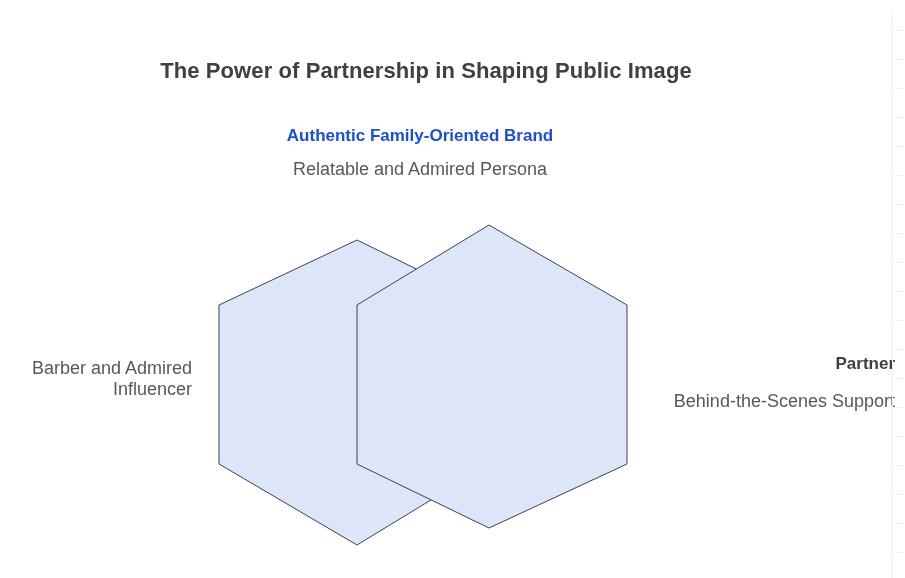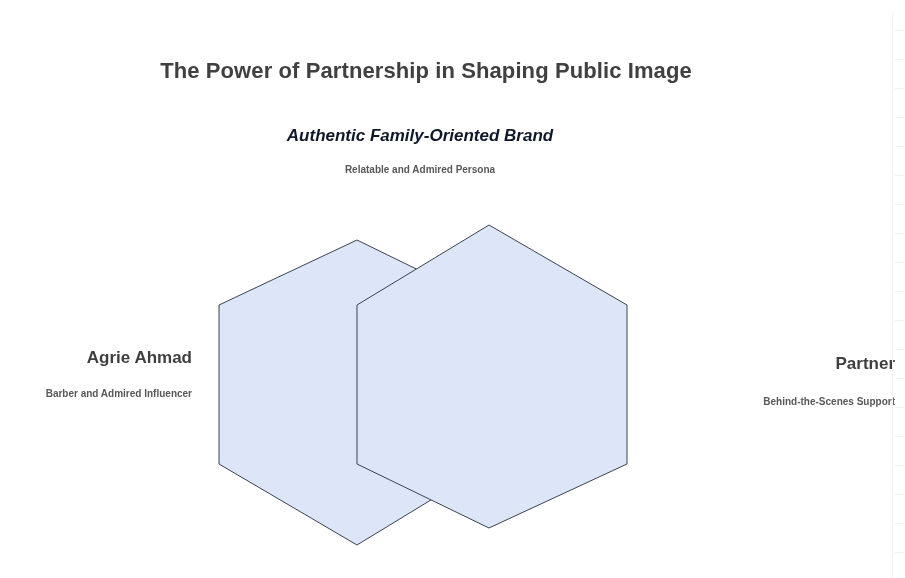--- a/index.html
+++ b/index.html
@@ -57,22 +57,22 @@
   .label-block {
     position: absolute;
   }
   .label-title {
     font-size: 17px;
     font-weight: bold;
     color: #3f3f3f;
     line-height: 25px;
   }
   .label-sub {
-    font-size: 10px;
-    font-weight: bold;
+    font-size: 18px;
+    font-weight: normal;
     color: #585858;
     line-height: 21px;
   }
 
   
   #label-top {
     left: 275px;
     top: 111px;
     width: 290px;
     text-align: center;
@@ -126,26 +126,25 @@
 <div id="canvas">
 
   <div id="chart-title" style="color: rgb(64, 64, 64);">The Power of Partnership in Shaping Public Image</div>
 
   <svg id="venn-svg" viewBox="0 0 905 578">
     <polygon class="venn-shape" points="219,293 357,228 490,293 490,452 357,533 219,452" style="fill: rgb(220, 230, 248); stroke: rgb(61, 66, 80);"></polygon>
     <polygon class="venn-shape" points="357,293 489,213 627,293 627,452 489,516 357,452" style="fill: rgb(220, 230, 248); stroke: rgb(61, 66, 80);"></polygon>
   </svg>
 
   <div class="label-block" id="label-top">
-    <div class="label-title" style="color: #0f172a; font-style: italic;">Authentic Family-Oriented Brand</div>
+    <div class="label-title" style="color: #1d4ed8;">Authentic Family-Oriented Brand</div>
     <div class="label-sub" style="color: rgb(88, 88, 88);">Relatable and Admired Persona</div>
   </div>
 
   <div class="label-block" id="label-left">
-    <div class="label-title" style="color: rgb(63, 63, 63);">Agrie Ahmad</div>
     <div class="label-sub" style="color: rgb(88, 88, 88);">Barber and Admired Influencer</div>
   </div>
 
   <div class="label-block" id="label-right">
     <div class="label-title" style="color: rgb(63, 63, 63);">Partner</div>
     <div class="label-sub" style="color: rgb(88, 88, 88);">Behind-the-Scenes Support</div>
   </div>
 
   <div id="right-edge-rule">
       <div class="tick" style="top: 18px;"></div>

